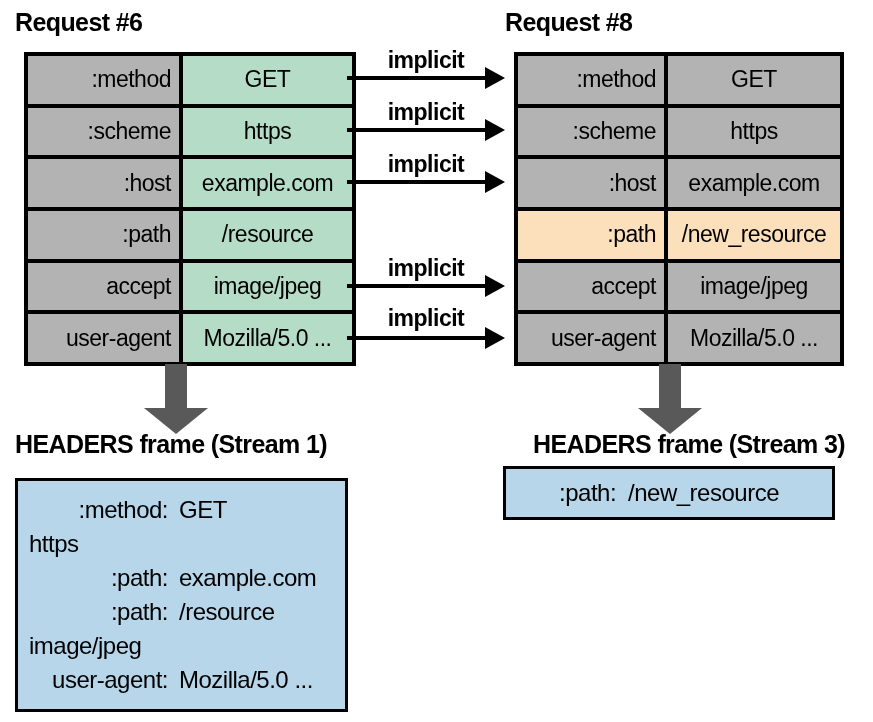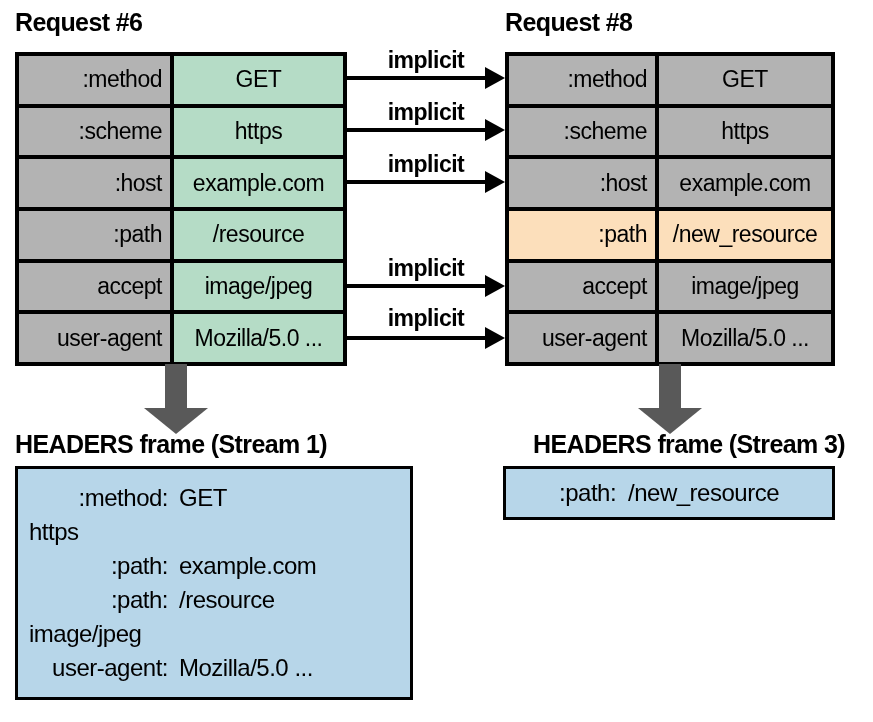--- a/index.html
+++ b/index.html
@@ -19,20 +19,21 @@
     letter-spacing:-0.6px;
     white-space:nowrap;
   }
 
   
   .htable {
     display:grid;
     grid-template-rows:repeat(6, 1fr);
     border:2px solid #000;
     box-sizing:border-box;
+    margin-left:9px;
   }
   .htable .cell {
     border:2px solid #000;
     box-sizing:border-box;
     display:flex;
     align-items:center;
     font-size:23px;
     letter-spacing:-0.5px;
     white-space:nowrap;
     overflow:hidden;
@@ -91,21 +92,21 @@
   }
 
   
   .frame-box {
     position:absolute;
     background:#b7d6e9;
     border:3px solid #000;
     box-sizing:border-box;
   }
   #frame1-box {
-    left:15px; top:466px; width:398px; height:234px;
+    left:15px; top:478px; width:333px; height:234px;
     display:flex; flex-direction:column; justify-content:center;
   }
   #frame3-box {
     left:503px; top:466px; width:332px; height:54px;
     display:flex; align-items:center; justify-content:center;
   }
   .frame-line {
     display:flex;
     font-size:24px;
     letter-spacing:-0.5px;

